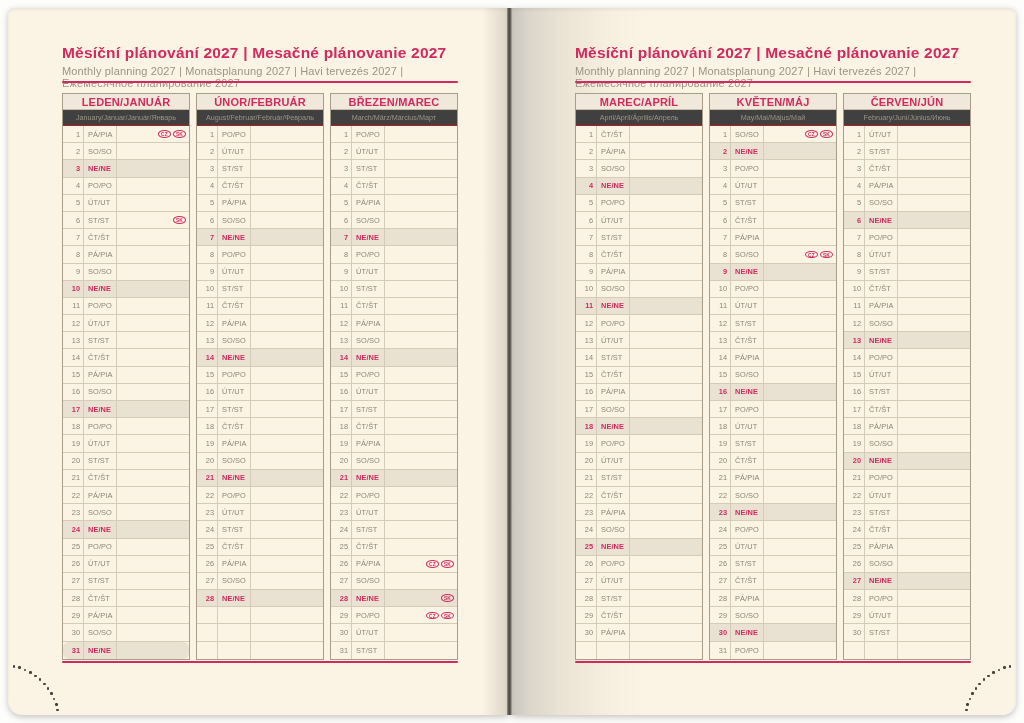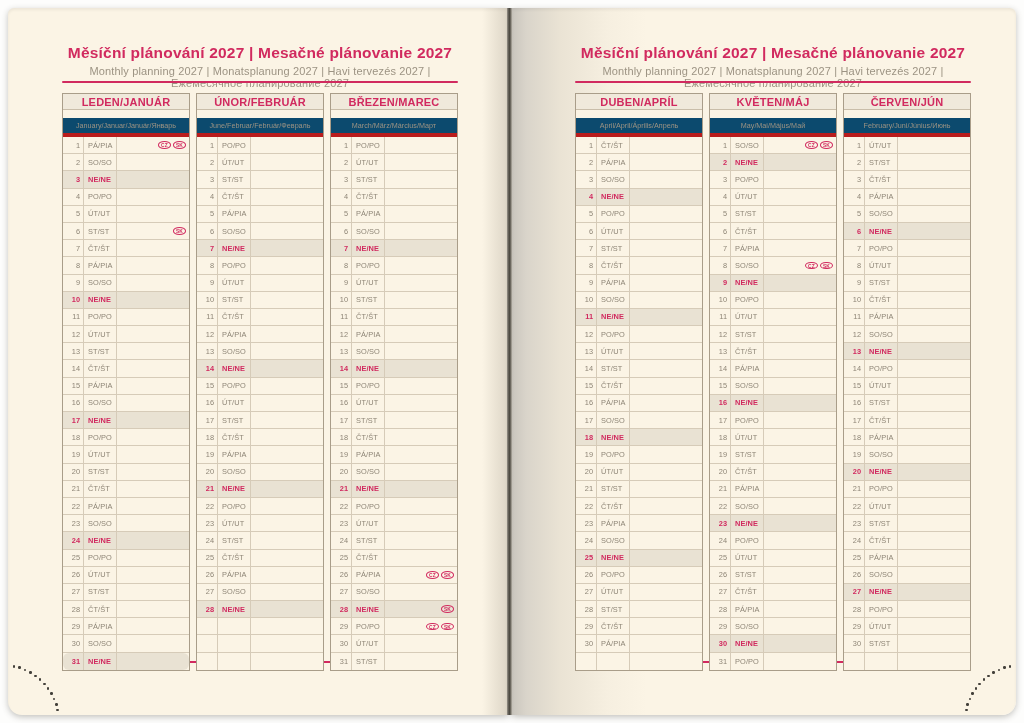--- a/index.html
+++ b/index.html
@@ -7,35 +7,35 @@
          font-family:"Liberation Sans","DejaVu Sans",sans-serif;}
   .page{position:absolute;top:8px;height:707px;background:#fbf4e5;
         box-shadow:0 2px 6px rgba(60,55,45,.30), inset 0 2px 3px rgba(0,0,0,.06);}
   .page-left{left:8px;width:500px;border-radius:6px 0 0 14px;}
   .page-left::after{content:"";position:absolute;top:0;right:0;width:26px;height:100%;
         background:linear-gradient(to left, rgba(110,100,85,.22), rgba(110,100,85,0));}
   .page-right{left:512px;width:504px;border-radius:0 6px 14px 0;
         background:linear-gradient(90deg,#c9c5bd 0px,#d9d4ca 14px,#eae3d4 48px,#f6efe0 95px,#fbf4e5 135px);}
   .spine{position:absolute;left:507px;top:8px;width:5px;height:707px;
         background:linear-gradient(90deg,#9a958c 0%,#45423a 45%,#6b675e 70%,#b5b0a6 100%);}
-  .page-head{position:absolute;width:396px;text-align:center;}
+  .page-head{position:absolute;width:396px;}
   .head-left{left:62px;top:44px;}
   .head-right{left:575px;top:44px;}
   .title{font-size:15.5px;font-weight:bold;color:#d12a5f;letter-spacing:.2px;}
   .subtitle{margin-top:3px;font-size:11px;color:#9c9383;letter-spacing:.15px;}
   .rule{position:absolute;width:396px;height:2.2px;background:#d12a5f;border-radius:1px;}
   .rule-tl{left:62px;top:81px;} .rule-bl{left:62px;top:661px;}
   .rule-tr{left:575px;top:81px;} .rule-br{left:575px;top:661px;}
   .months{position:absolute;top:93px;display:flex;gap:6px;}
   .months-left{left:62px;} .months-right{left:575px;}
   .month{width:128px;border:1px solid #a99d89;background:#fbf4e5;box-sizing:border-box;}
   .m-name{height:15px;line-height:16px;text-align:center;font-size:11px;font-weight:bold;
           color:#d12a5f;background:#f0e9db;border-bottom:1px solid #c9bda9;letter-spacing:.2px;}
   .m-sub{height:15px;line-height:15px;text-align:center;font-size:7.2px;color:#9c9383;
-         background:#0c4a6e;border-bottom:4px solid #b91c1c;margin-top:8px;}
+         background:#404040;border-bottom:1px solid #b91c1c;}
   .row{display:flex;height:17.2px;border-bottom:1px solid #d6cbb8;box-sizing:border-box;
        font-size:7.4px;color:#8e8576;align-items:center;}
   .row:last-child{border-bottom:none;border-radius:6px;}
   .c{height:100%;box-sizing:border-box;display:flex;align-items:center;}
   .c-num{width:21px;border-right:1px solid #d6cbb8;justify-content:flex-end;padding-right:3px;}
   .c-dow{width:33px;border-right:1px solid #d6cbb8;padding-left:4px;letter-spacing:.1px;}
   .c-note{flex:1;justify-content:flex-end;padding-right:3px;}
   .row.sun{background:#e9e2d3;}
   .row.sun .c-num,.row.sun .c-dow{color:#d12a5f;font-weight:bold;}
   .badge{display:inline-block;width:13px;height:7.6px;line-height:8px;margin-left:2px;
@@ -227,21 +227,21 @@
           </div>
           <div class="row sun">
             <div class="c c-num">31</div>
             <div class="c c-dow">NE/NE</div>
             <div class="c c-note"></div>
           </div>
         </div>
       </div>
     <div class="month">
         <div class="m-name">ÚNOR/FEBRUÁR</div>
-        <div class="m-sub">June/Februar/Február/Февраль</div>
+        <div class="m-sub">August/Februar/Február/Февраль</div>
         <div class="m-rows">
           <div class="row">
             <div class="c c-num">1</div>
             <div class="c c-dow">PO/PO</div>
             <div class="c c-note"></div>
           </div>
           <div class="row">
             <div class="c c-num">2</div>
             <div class="c c-dow">ÚT/UT</div>
             <div class="c c-note"></div>
@@ -558,21 +558,21 @@
           <div class="row">
             <div class="c c-num">31</div>
             <div class="c c-dow">ST/ST</div>
             <div class="c c-note"></div>
           </div>
         </div>
       </div>
   </div>
   <div class="months months-right">
     <div class="month">
-        <div class="m-name">DUBEN/APRÍL</div>
+        <div class="m-name">MAREC/APRÍL</div>
         <div class="m-sub">April/April/Április/Апрель</div>
         <div class="m-rows">
           <div class="row">
             <div class="c c-num">1</div>
             <div class="c c-dow">ČT/ŠT</div>
             <div class="c c-note"></div>
           </div>
           <div class="row">
             <div class="c c-num">2</div>
             <div class="c c-dow">PÁ/PIA</div>

